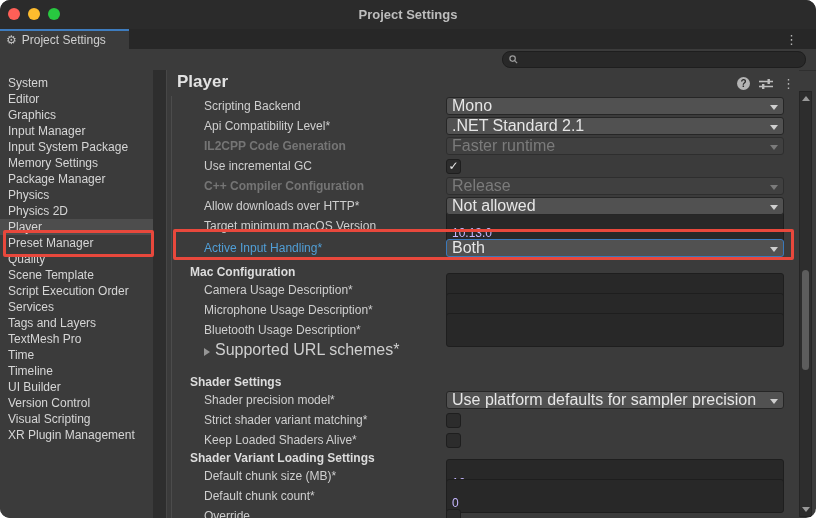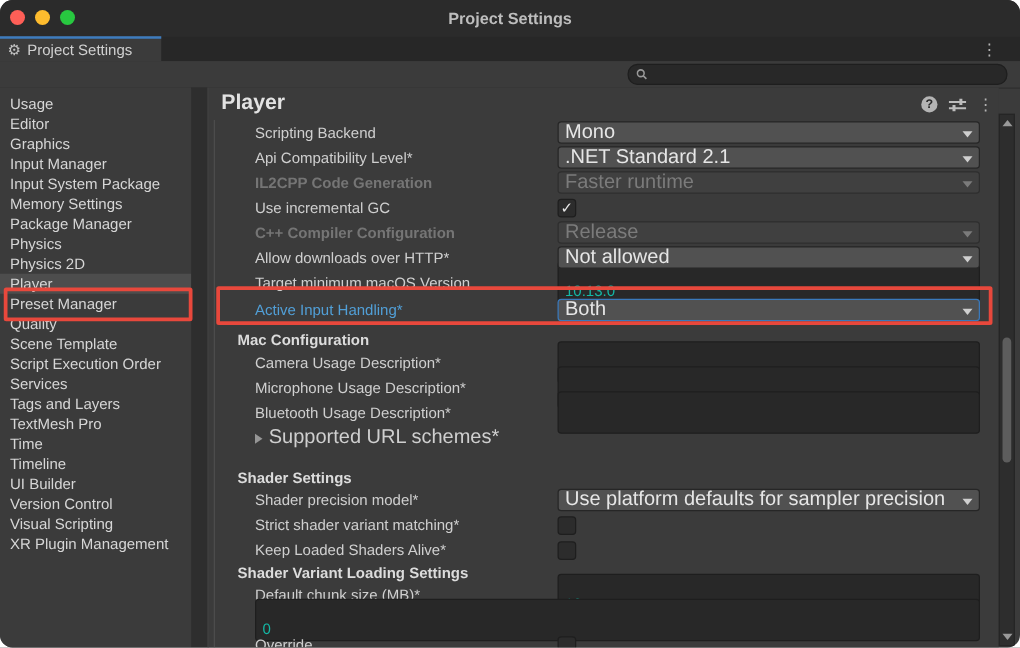--- a/index.html
+++ b/index.html
@@ -51,21 +51,21 @@
   .gap-4{margin-top:4px;} .gap-14{margin-top:14px;} .gap-0{margin-top:0;}
   .dropdown{position:relative;flex:1;height:18px;background:#515151;border:1px solid #262626;border-radius:3px;
     box-sizing:border-box;line-height:16px;font-size:16px;color:#e6e6e6;padding:0 18px 0 5px;
     white-space:nowrap;overflow:hidden;cursor:default;}
   .row.disabled .dropdown{background:#404040;color:#7b7b7b;border-color:#2e2e2e;}
   .dd-arrow{position:absolute;right:5px;top:7px;width:0;height:0;border-left:4px solid transparent;
     border-right:4px solid transparent;border-top:5px solid #cfcfcf;}
   .row.disabled .dd-arrow{border-top-color:#7b7b7b;}
   .dropdown.focus{border:1px solid #3a79bb;}
   .textfield{flex:1;height:16px;background:#282828;border:1px solid #1e1e1e;border-radius:3px;
-    box-sizing:border-box;line-height:14px;font-size:12px;color:#14b8a6;padding:16px 5px;}
+    box-sizing:border-box;line-height:14px;font-size:12px;color:#c4b5fd;padding:16px 5px;}
   .checkbox{width:15px;height:15px;background:#2c2c2c;border:1px solid #1e1e1e;border-radius:3px;
     box-sizing:border-box;color:#eaeaea;font-size:12px;line-height:13px;text-align:center;font-weight:bold;cursor:default;}
   .tri{display:inline-block;width:0;height:0;border-top:4px solid transparent;border-bottom:4px solid transparent;
     border-left:6px solid #969696;margin-right:5px;vertical-align:-1px;}
   .foldout-label{color:#cfcfcf;font-size:16px;}
   
   #scrollbar{position:absolute;top:91px;bottom:1px;right:4px;width:13px;background:#2d2d2d;border:1px solid #252525;box-sizing:border-box;}
   .sb-arrow{position:absolute;left:2px;width:0;height:0;border-left:4px solid transparent;border-right:4px solid transparent;}
   #sb-up{top:4px;border-bottom:5px solid #999;}
   #sb-down{bottom:4px;border-top:5px solid #999;}
@@ -99,21 +99,21 @@
     <div id="searchbox">
       <svg width="9" height="9" viewBox="0 0 10 10">
         <circle cx="4" cy="4" r="3" fill="none" stroke="#9a9a9a" stroke-width="1.4"></circle>
         <line x1="6.3" y1="6.3" x2="9" y2="9" stroke="#9a9a9a" stroke-width="1.4"></line>
       </svg>
       <input type="text" placeholder="" style="">
     </div>
   </div>
 
   <div id="sidebar">
-      <div class="side-item">Usage</div>
+      <div class="side-item">System</div>
       <div class="side-item">Editor</div>
       <div class="side-item">Graphics</div>
       <div class="side-item">Input Manager</div>
       <div class="side-item">Input System Package</div>
       <div class="side-item">Memory Settings</div>
       <div class="side-item">Package Manager</div>
       <div class="side-item">Physics</div>
       <div class="side-item">Physics 2D</div>
       <div class="side-item selected">Player</div>
       <div class="side-item">Preset Manager</div>
@@ -238,20 +238,21 @@
           </div>
         </div>
         <div class="section-header gap-0">Shader Variant Loading Settings</div>
         <div class="row">
           <div class="row-label">Default chunk size (MB)*</div>
           <div class="row-value">
             <div class="textfield">16</div>
           </div>
         </div>
         <div class="row">
+          <div class="row-label">Default chunk count*</div>
           <div class="row-value">
             <div class="textfield">0</div>
           </div>
         </div>
         <div class="row">
           <div class="row-label">Override</div>
           <div class="row-value">
             <div class="checkbox"></div>
           </div>
         </div>

